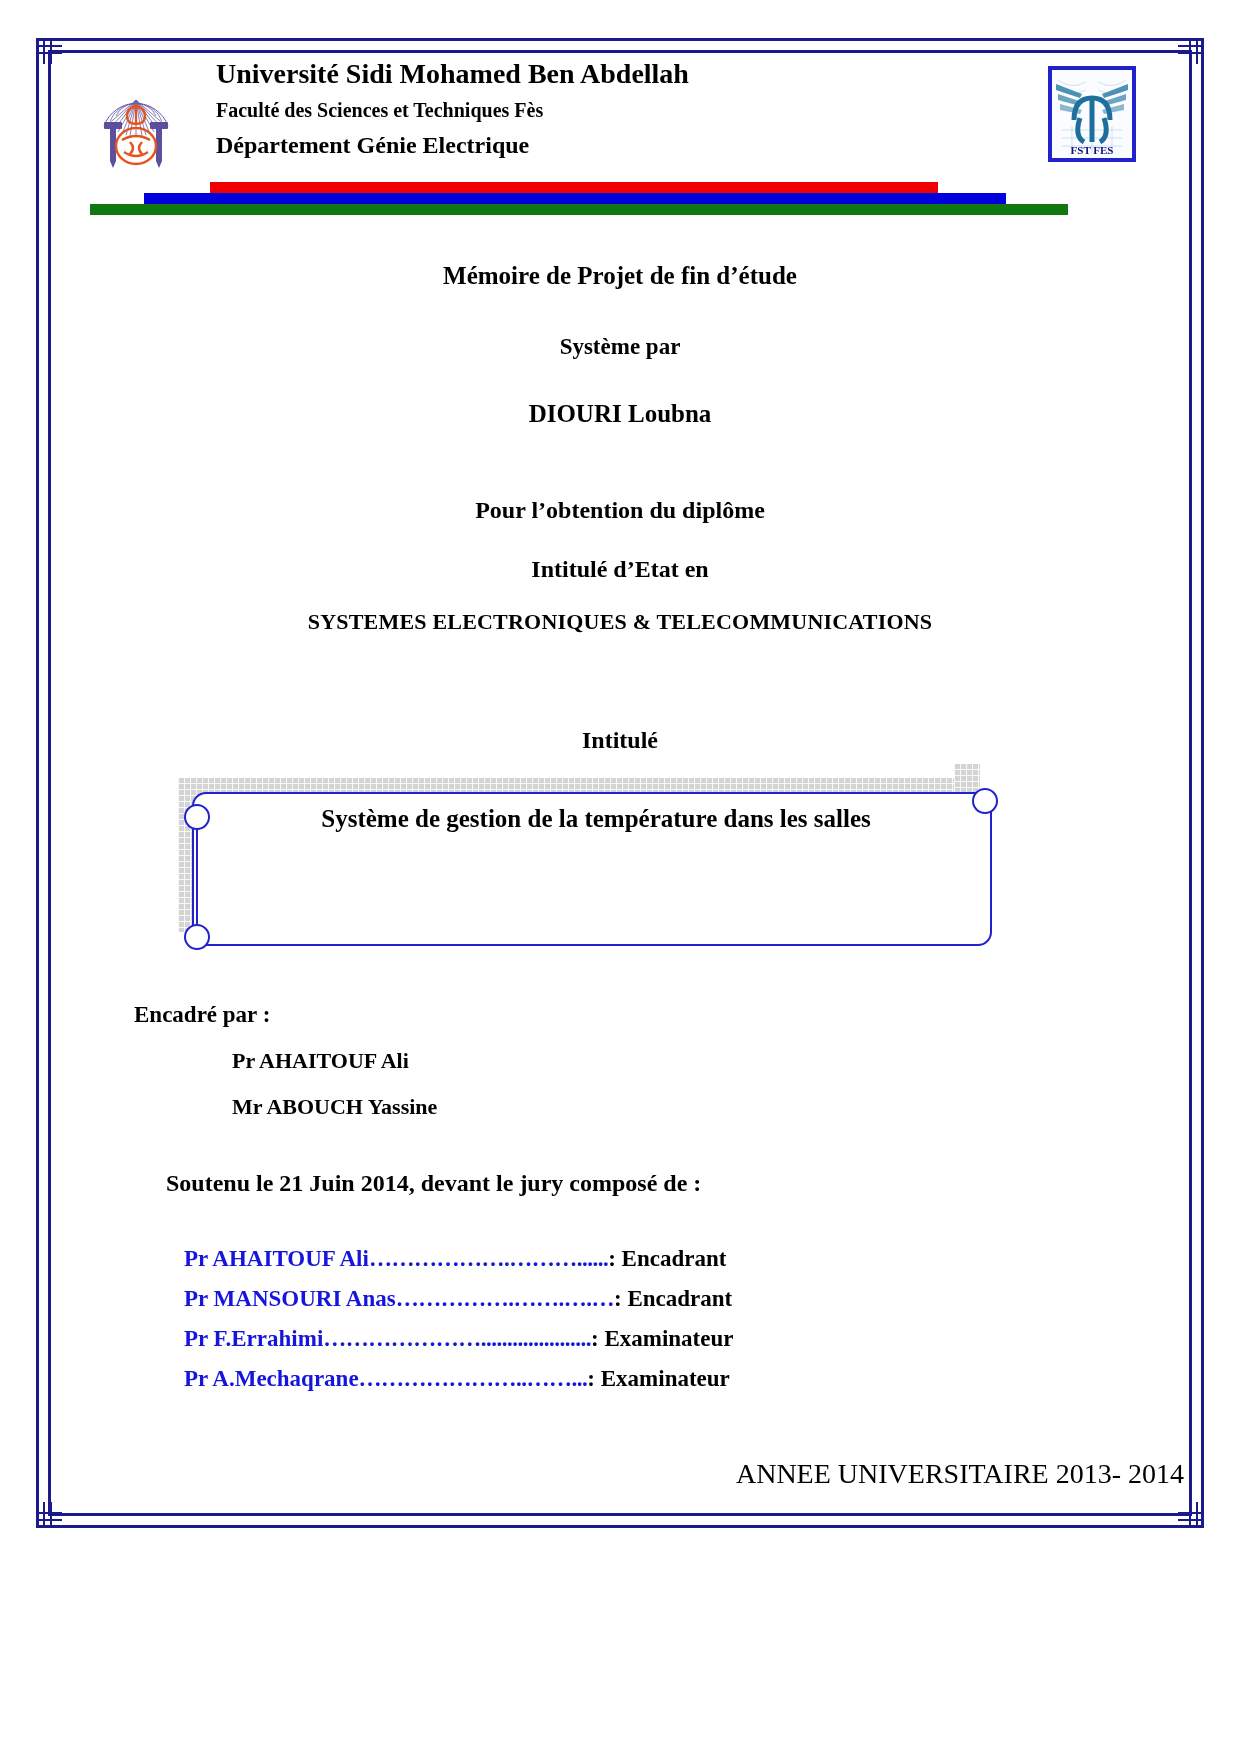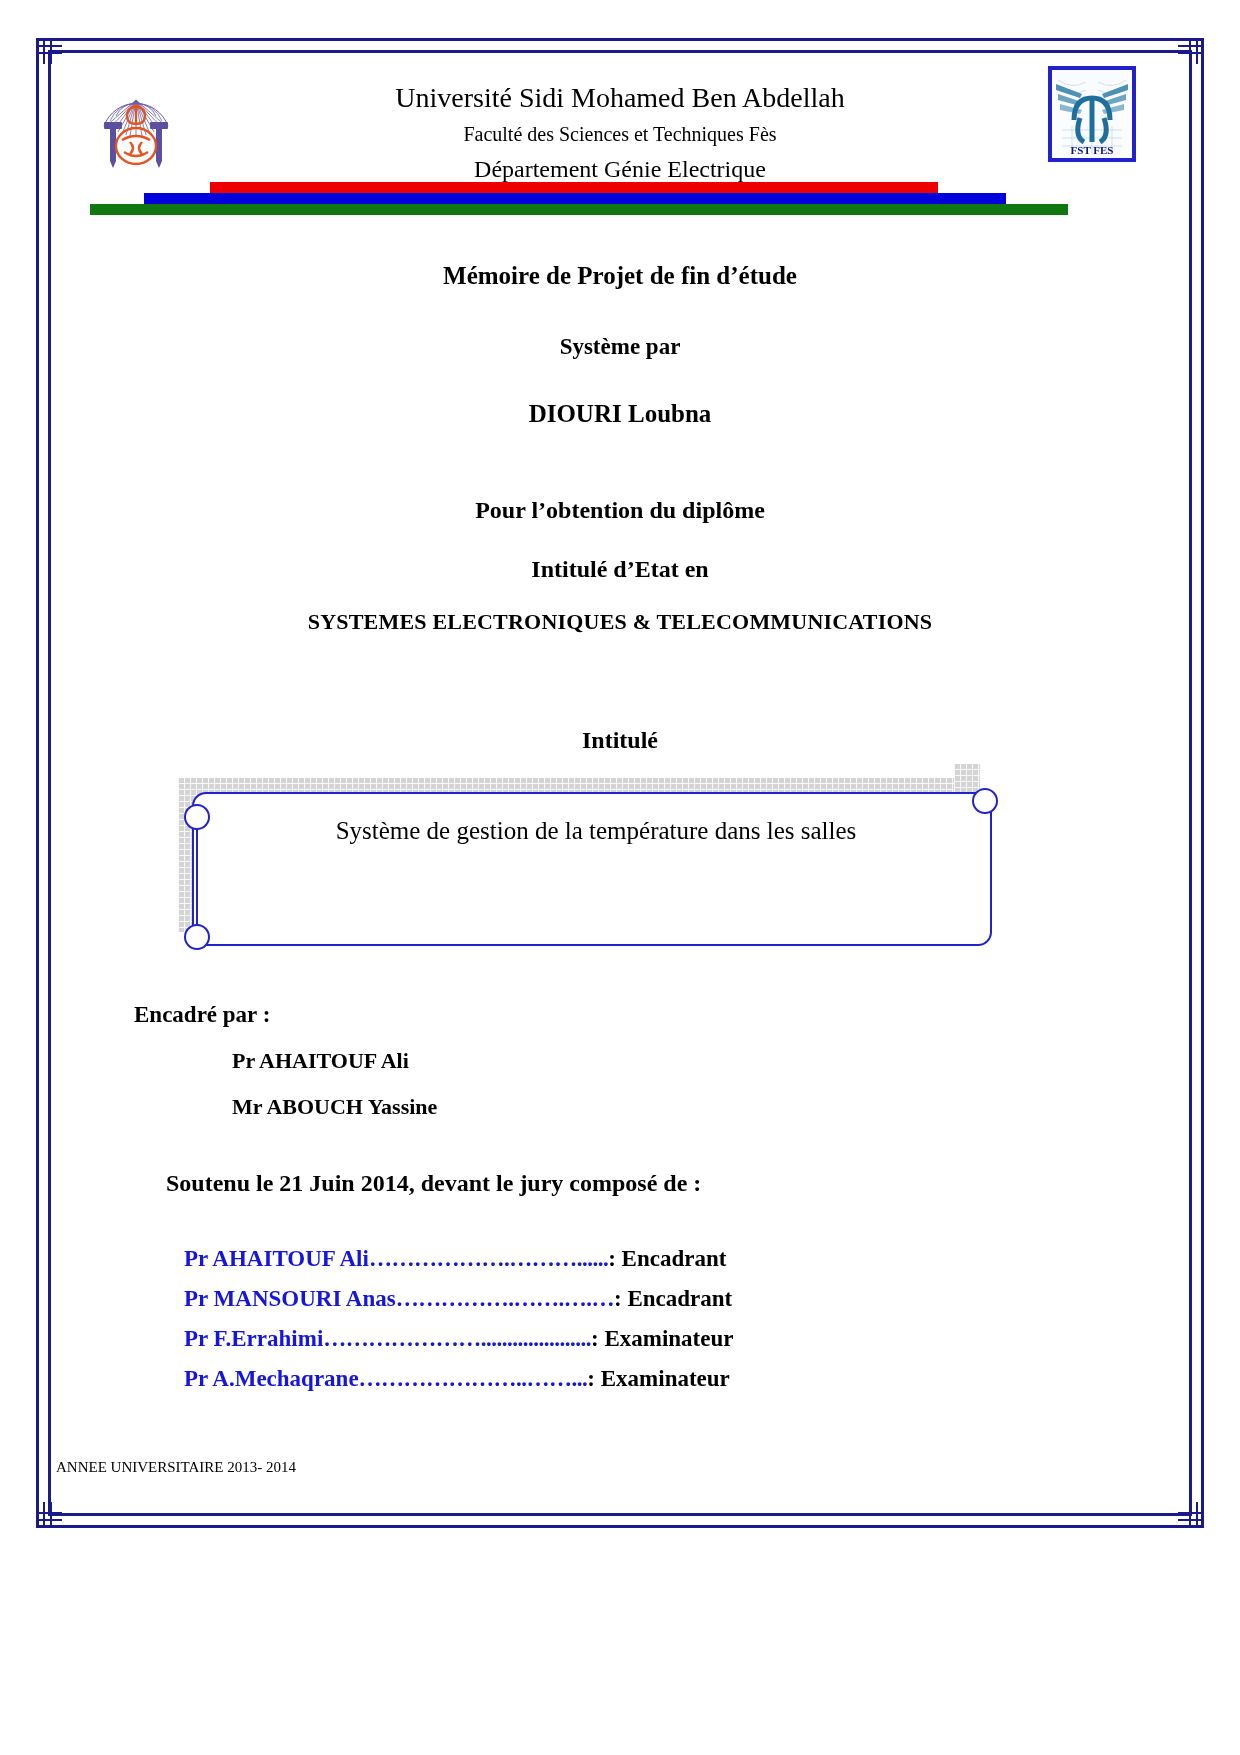--- a/index.html
+++ b/index.html
@@ -96,22 +96,23 @@
     width: 88px;
     height: 96px;
     border: 4px solid #2222cc;
     background: #ffffff;
     box-sizing: border-box;
   }
   .header-titles {
     position: absolute;
     left: 160px;
     right: 160px;
-    top: 24px;
-    text-align: center;
+    top: 0;
+    text-align: left;
+    font-weight: bold;
   }
   .header-titles .line1 {
     font-size: 28px;
     line-height: 36px;
     white-space: nowrap;
   }
   .header-titles .line2 {
     font-size: 20px;
     line-height: 36px;
     white-space: nowrap;
@@ -209,25 +210,25 @@
     position: absolute;
     left: 140px;
     top: 34px;
     width: 2px;
     height: 126px;
     background: #2222cc;
   }
   .scroll-title {
     position: absolute;
     left: 160px;
-    top: 28px;
+    top: 16px;
     width: 760px;
     text-align: center;
     font-size: 25px;
-    font-weight: normal;
+    font-weight: bold;
     line-height: 50px;
   }
 
   
   .encadre {
     margin-top: 34px;
     font-weight: bold;
   }
   .encadre-label {
     font-size: 23px;
@@ -267,23 +268,23 @@
   }
   .jury-role {
     color: #000000;
   }
 
   
   .footer {
     position: absolute;
     left: 0;
     right: 0;
-    bottom: 34px;
-    text-align: left;
-    font-size: 15px;
+    bottom: 20px;
+    text-align: right;
+    font-size: 28px;
   }
 </style>
 </head>
 <body>
 
 <div class="page-border-outer"></div>
 <div class="page-border-inner"></div>
 
 <div class="corner corner-tl">
   <i class="h h1"></i>

